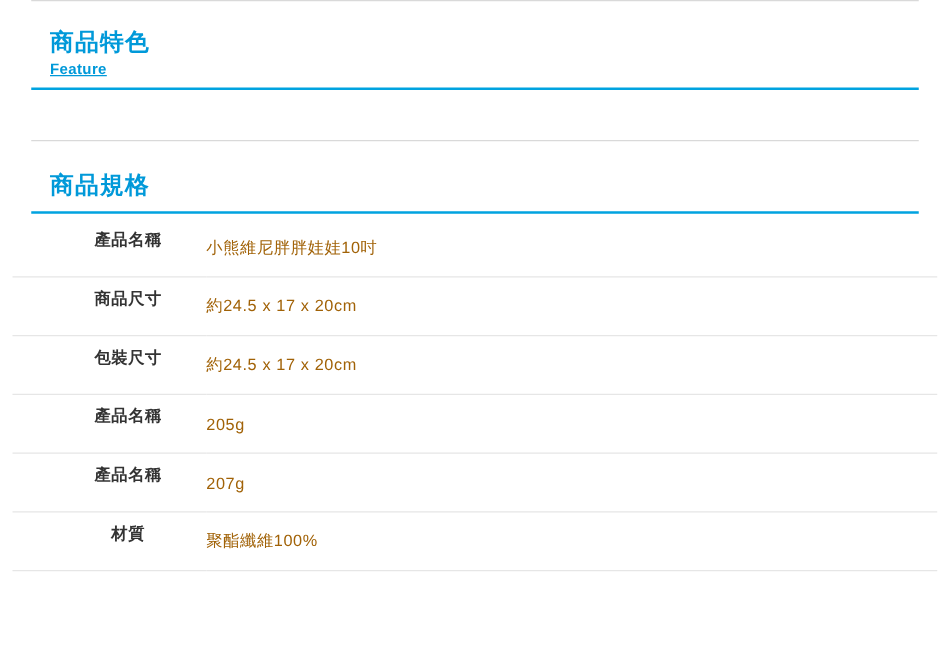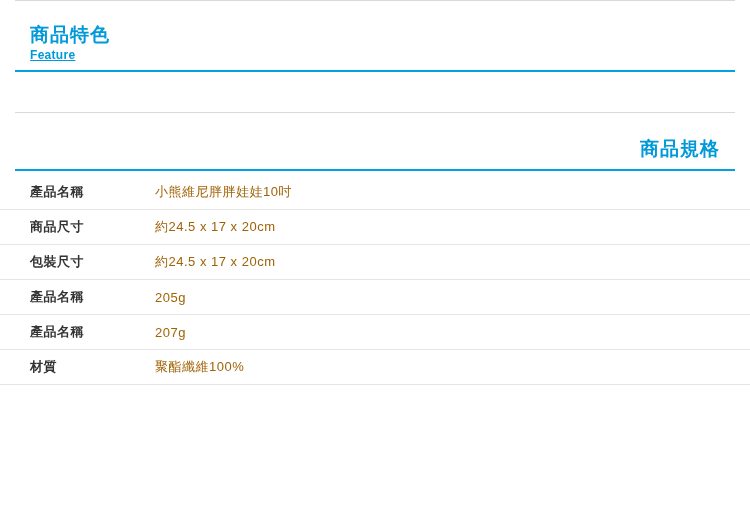--- a/index.html
+++ b/index.html
@@ -9,20 +9,21 @@
   }
   body {
     width: 750px;
     height: 516px;
     background: #fff;
     font-family: "Microsoft JhengHei", "PingFang TC", Arial, sans-serif;
     padding: 0;
   }
   .section {
     margin-bottom: 40px;
+    margin-left: 10px;
   }
   .section-header {
     padding: 22px 30px 8px 30px;
   }
   .header-line-top {
     border-top: 1px solid #d9d9d9;
     margin: 0 15px 0 15px;
   }
   .header-line-accent {
     border-top: 2px solid #00a3e0;
@@ -66,36 +67,36 @@
     border-collapse: collapse;
     margin-top: 4px;
   }
   .spec-table td {
     border-bottom: 1px solid #e6e6e6;
     font-size: 13px;
     vertical-align: middle;
   }
   .spec-table tr td:first-child {
     width: 155px;
-    padding: 8px 0 8px 30px;
+    padding: 8px 0 20px 30px;
     color: #333;
     font-weight: bold;
     letter-spacing: 0.5px;
+    text-align: center;
   }
   .spec-table tr td:last-child {
     color: #a16207;
     padding: 8px 0;
     letter-spacing: 0.5px;
   }
   .section-feature {
     padding-top: 0px;
   }
   .section-spec .section-header {
     padding-top: 24px;
-    text-align: right;
   }
 </style>
 </head>
 <body>
 
 <div class="section section-feature">
   <div class="header-line-top"></div>
   <div class="section-header">
     <div class="title-cn">商品特色</div>
     <div class="title-en">Feature</div>

